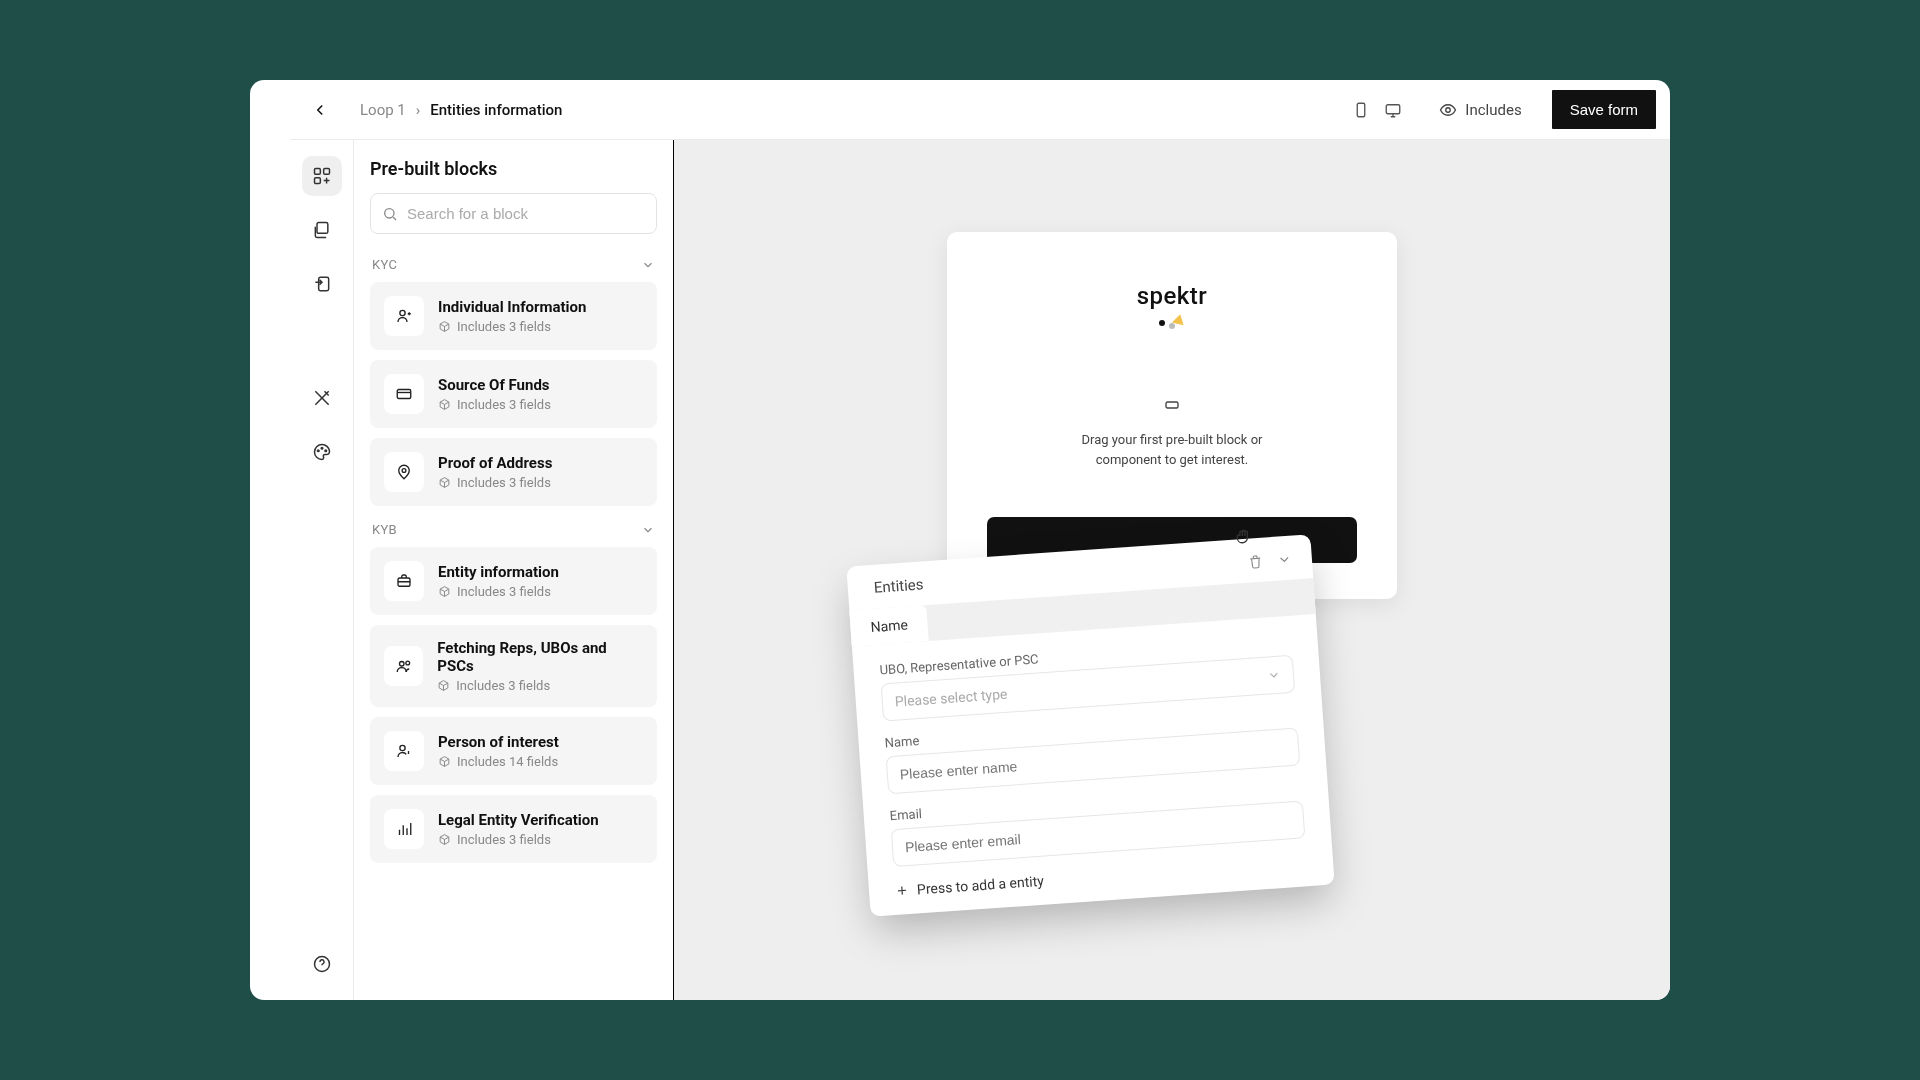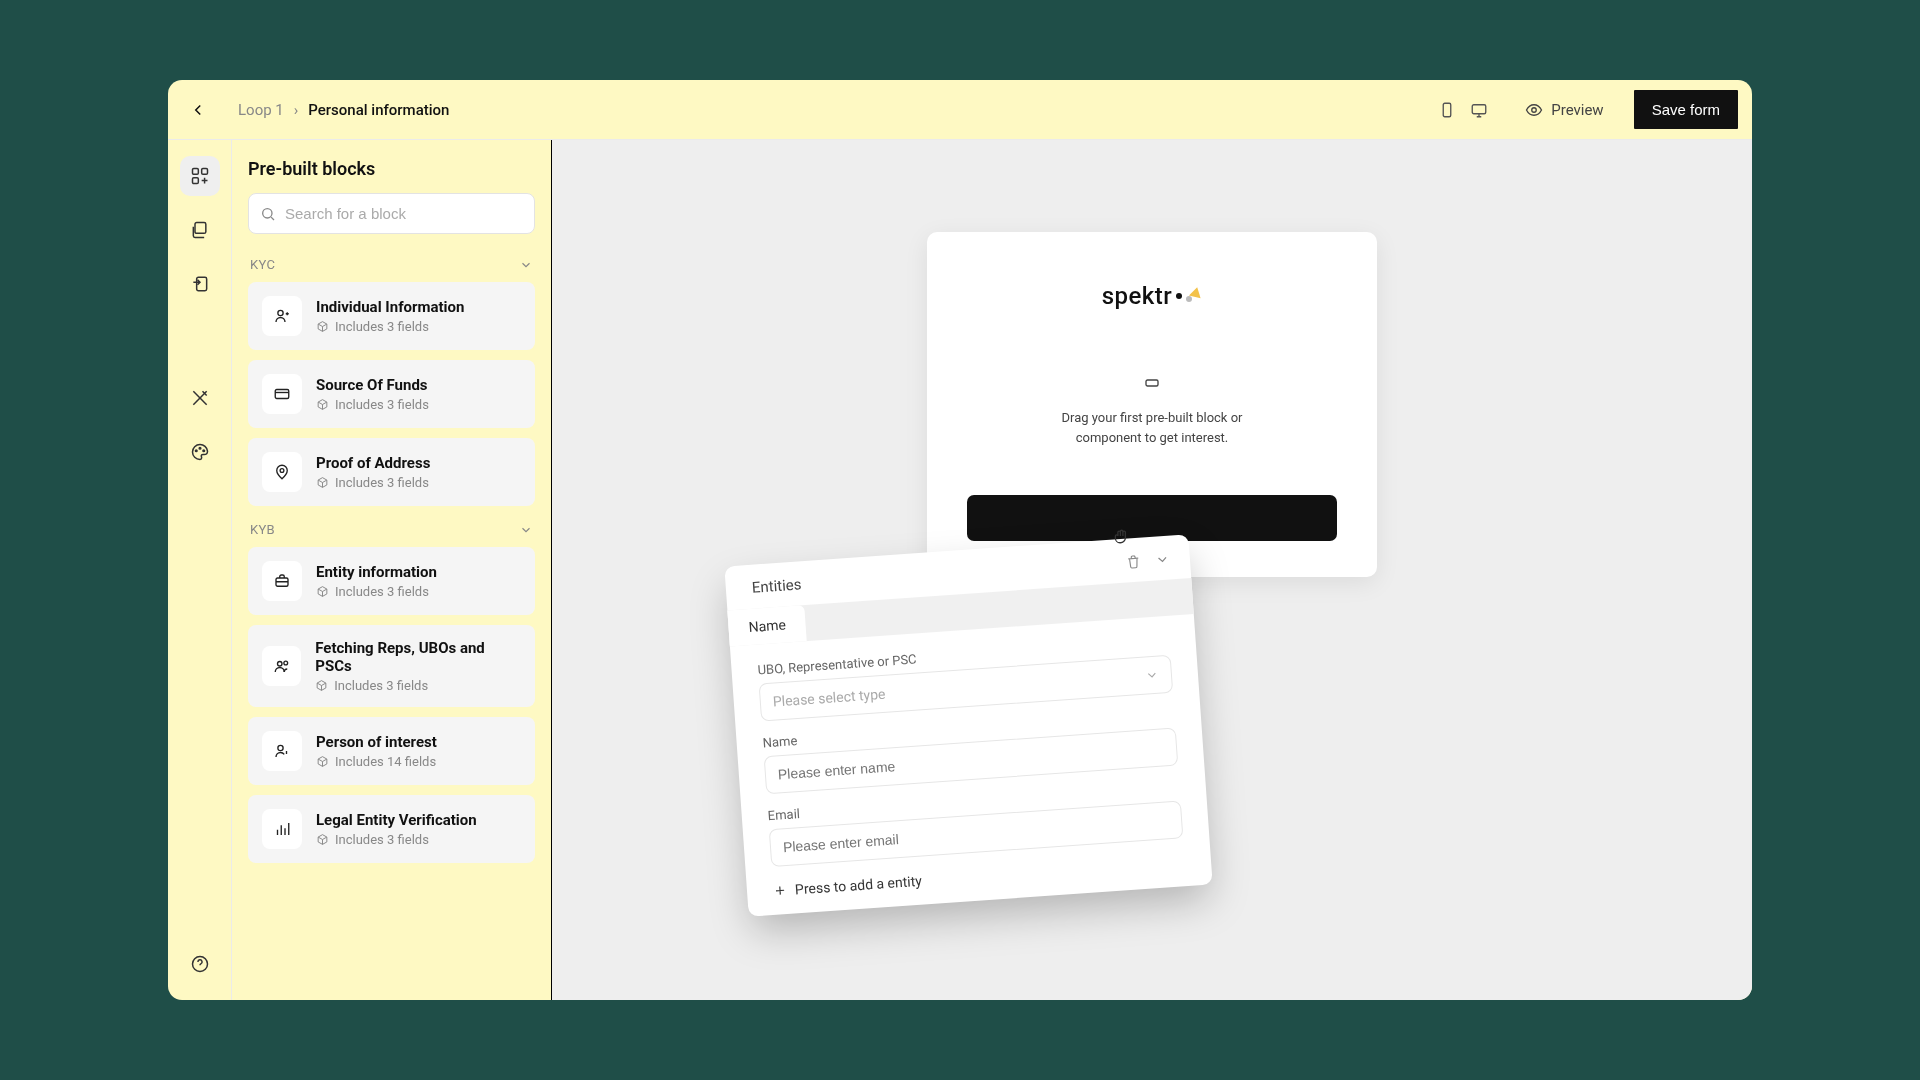--- a/index.html
+++ b/index.html
@@ -7,28 +7,29 @@
   font-family: -apple-system, BlinkMacSystemFont, "Segoe UI", Roboto, sans-serif;
   background: #1f4e48;
   width: 1920px;
   height: 1080px;
   display: flex;
   align-items: center;
   justify-content: center;
   overflow: hidden;
 }
 .app-frame {
-  width: 1584px;
+  width: 1420px;
   height: 920px;
-  background: #fef9c3;
+  background: #ffffff;
   border-radius: 14px;
   overflow: hidden;
   display: flex;
   flex-direction: column;
   position: relative;
+  padding-left: 40px;
 }
 
 .header {
   height: 60px;
   border-bottom: 1px solid #ebebeb;
   display: flex;
   align-items: center;
   padding: 0 14px 0 14px;
 }
 .back-btn {
@@ -130,21 +131,21 @@
 .block-card .bt .sub { display: flex; align-items: center; gap: 6px; color:#888; font-size:13px;}
 .block-card .bt .sub svg { width:13px; height:13px; }
 
 .canvas { flex:1; background:#eeeeee; position:relative; overflow:hidden;}
 .form-preview {
   position:absolute; top:92px; left:50%; transform:translateX(-50%);
   width:450px; background:#fff; border-radius:10px;
   padding:50px 40px 36px 40px;
   box-shadow:0 6px 24px rgba(0,0,0,0.08);
 }
-.logo { display:flex; align-items:center; justify-content:center; gap:4px; margin-bottom:64px;}
+.logo { display:flex; align-items:center; justify-content:center; gap:4px; margin-bottom:64px;flex-direction:column;}
 .logo .word { font-size:24px; font-weight:500; letter-spacing:.5px; color:#111;}
 .logo .mark { position:relative; width:26px; height:18px;}
 .logo .mark .d1 { position:absolute; width:6px; height:6px; background:#111; border-radius:50%; left:0; top:6px;}
 .logo .mark .d2 { position:absolute; width:6px; height:6px; background:#bbb; border-radius:50%; left:10px; top:9px;}
 .logo .mark .tri { position:absolute; width:0; height:0; border-left:6px solid transparent; border-right:6px solid transparent; border-bottom:10px solid #f3c24a; right:0; top:0; transform:rotate(14deg);}
 .form-msg { text-align:center; color:#444; font-size:13px; line-height:1.5; margin-bottom:48px;}
 .form-msg svg { width:22px; height:18px; color:#444; display:block; margin:0 auto 16px;}
 .cta-btn { width:100%; height:46px; background:#111; border-radius:7px;}
 
 .floating {
@@ -206,42 +207,42 @@
 
   <div class="header">
     <div class="back-btn">
       <svg viewBox="0 0 24 24" fill="none" stroke="currentColor" stroke-width="2">
           <path d="M15 18l-6-6 6-6"></path>
         </svg>
     </div>
     <div class="breadcrumb">
       <span class="muted">Loop 1</span>
       <span class="muted">›</span>
-      <span class="current">Personal information</span>
+      <span class="current">Entities information</span>
     </div>
     <div class="header-spacer"></div>
     <div class="device-btns">
       <div class="device-btn">
         <svg viewBox="0 0 24 24" fill="none" stroke="currentColor" stroke-width="1.8">
             <rect x="7" y="3" width="10" height="18" rx="2"></rect>
           </svg>
       </div>
       <div class="device-btn">
         <svg viewBox="0 0 24 24" fill="none" stroke="currentColor" stroke-width="1.8">
             <rect x="3" y="5" width="18" height="12" rx="2"></rect>
             <path d="M9 21h6M12 17v4"></path>
           </svg>
       </div>
     </div>
     <div class="preview-btn">
       <svg viewBox="0 0 24 24" fill="none" stroke="currentColor" stroke-width="1.8">
           <path d="M2 12s3.5-7 10-7 10 7 10 7-3.5 7-10 7S2 12 2 12z"></path>
           <circle cx="12" cy="12" r="3"></circle>
         </svg>
-      <span>Preview</span>
+      <span>Includes</span>
     </div>
     <button class="save-btn">Save form</button>
   </div>
 
   <div class="body">
 
     <div class="iconbar">
       <div class="ic active">
         <svg viewBox="0 0 24 24" fill="none" stroke="currentColor" stroke-width="1.8">
             <rect x="3" y="3" width="7" height="7" rx="1.5"></rect>

